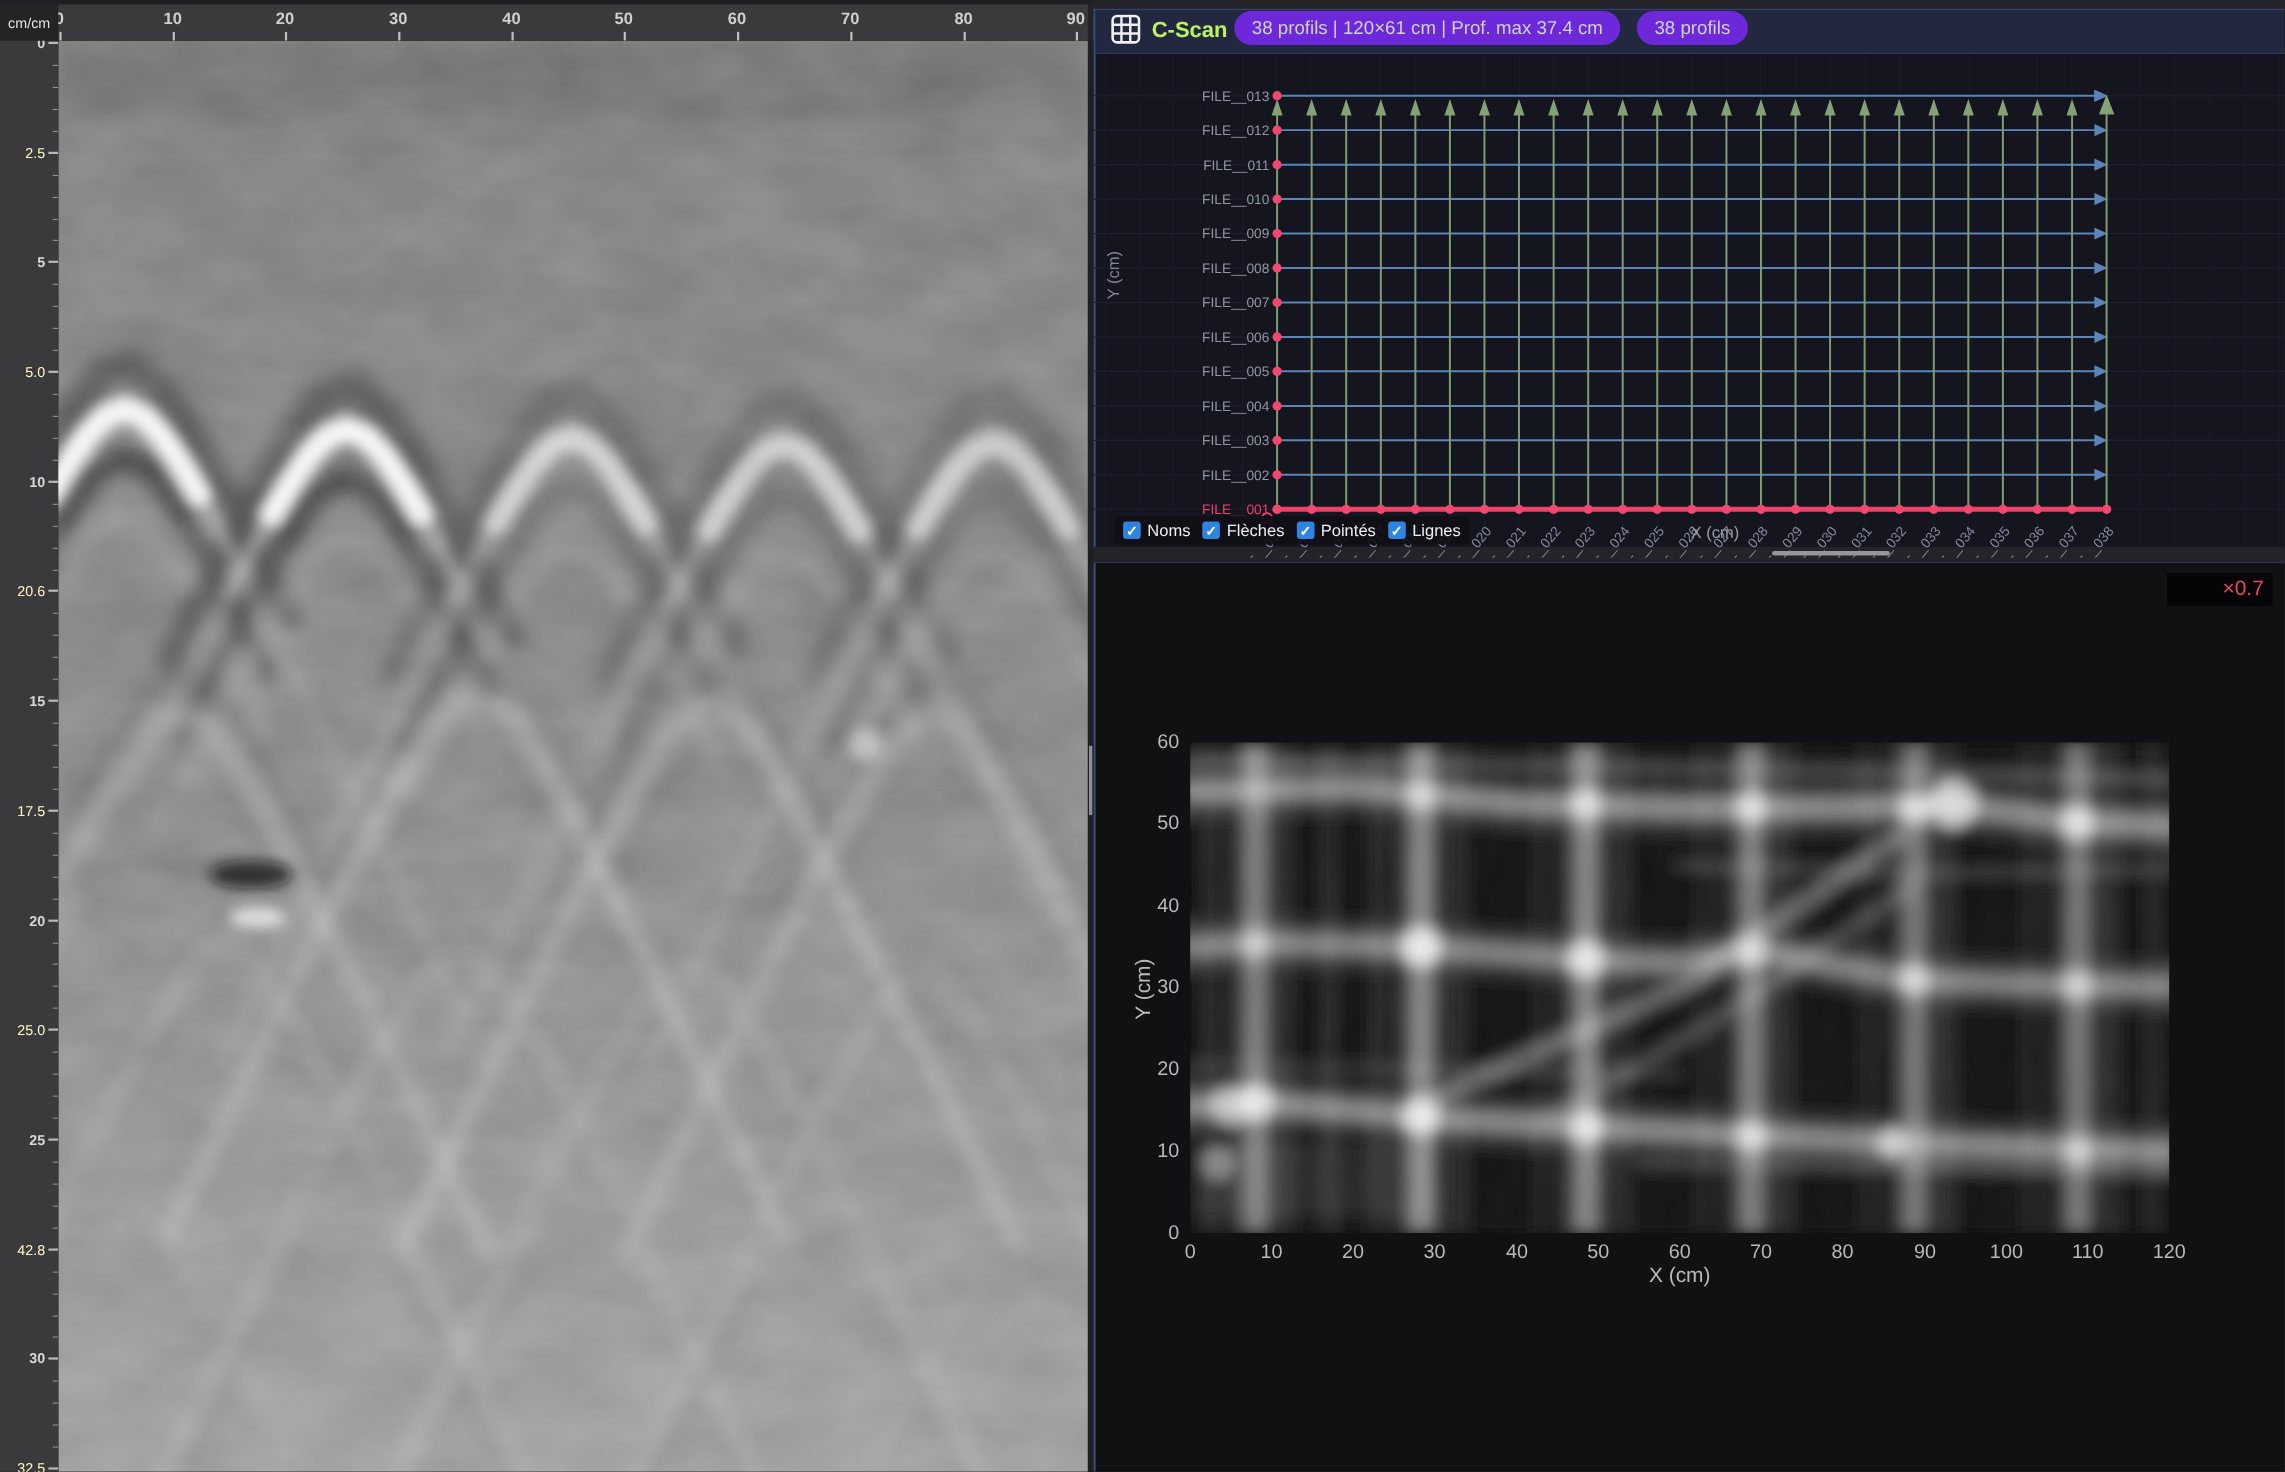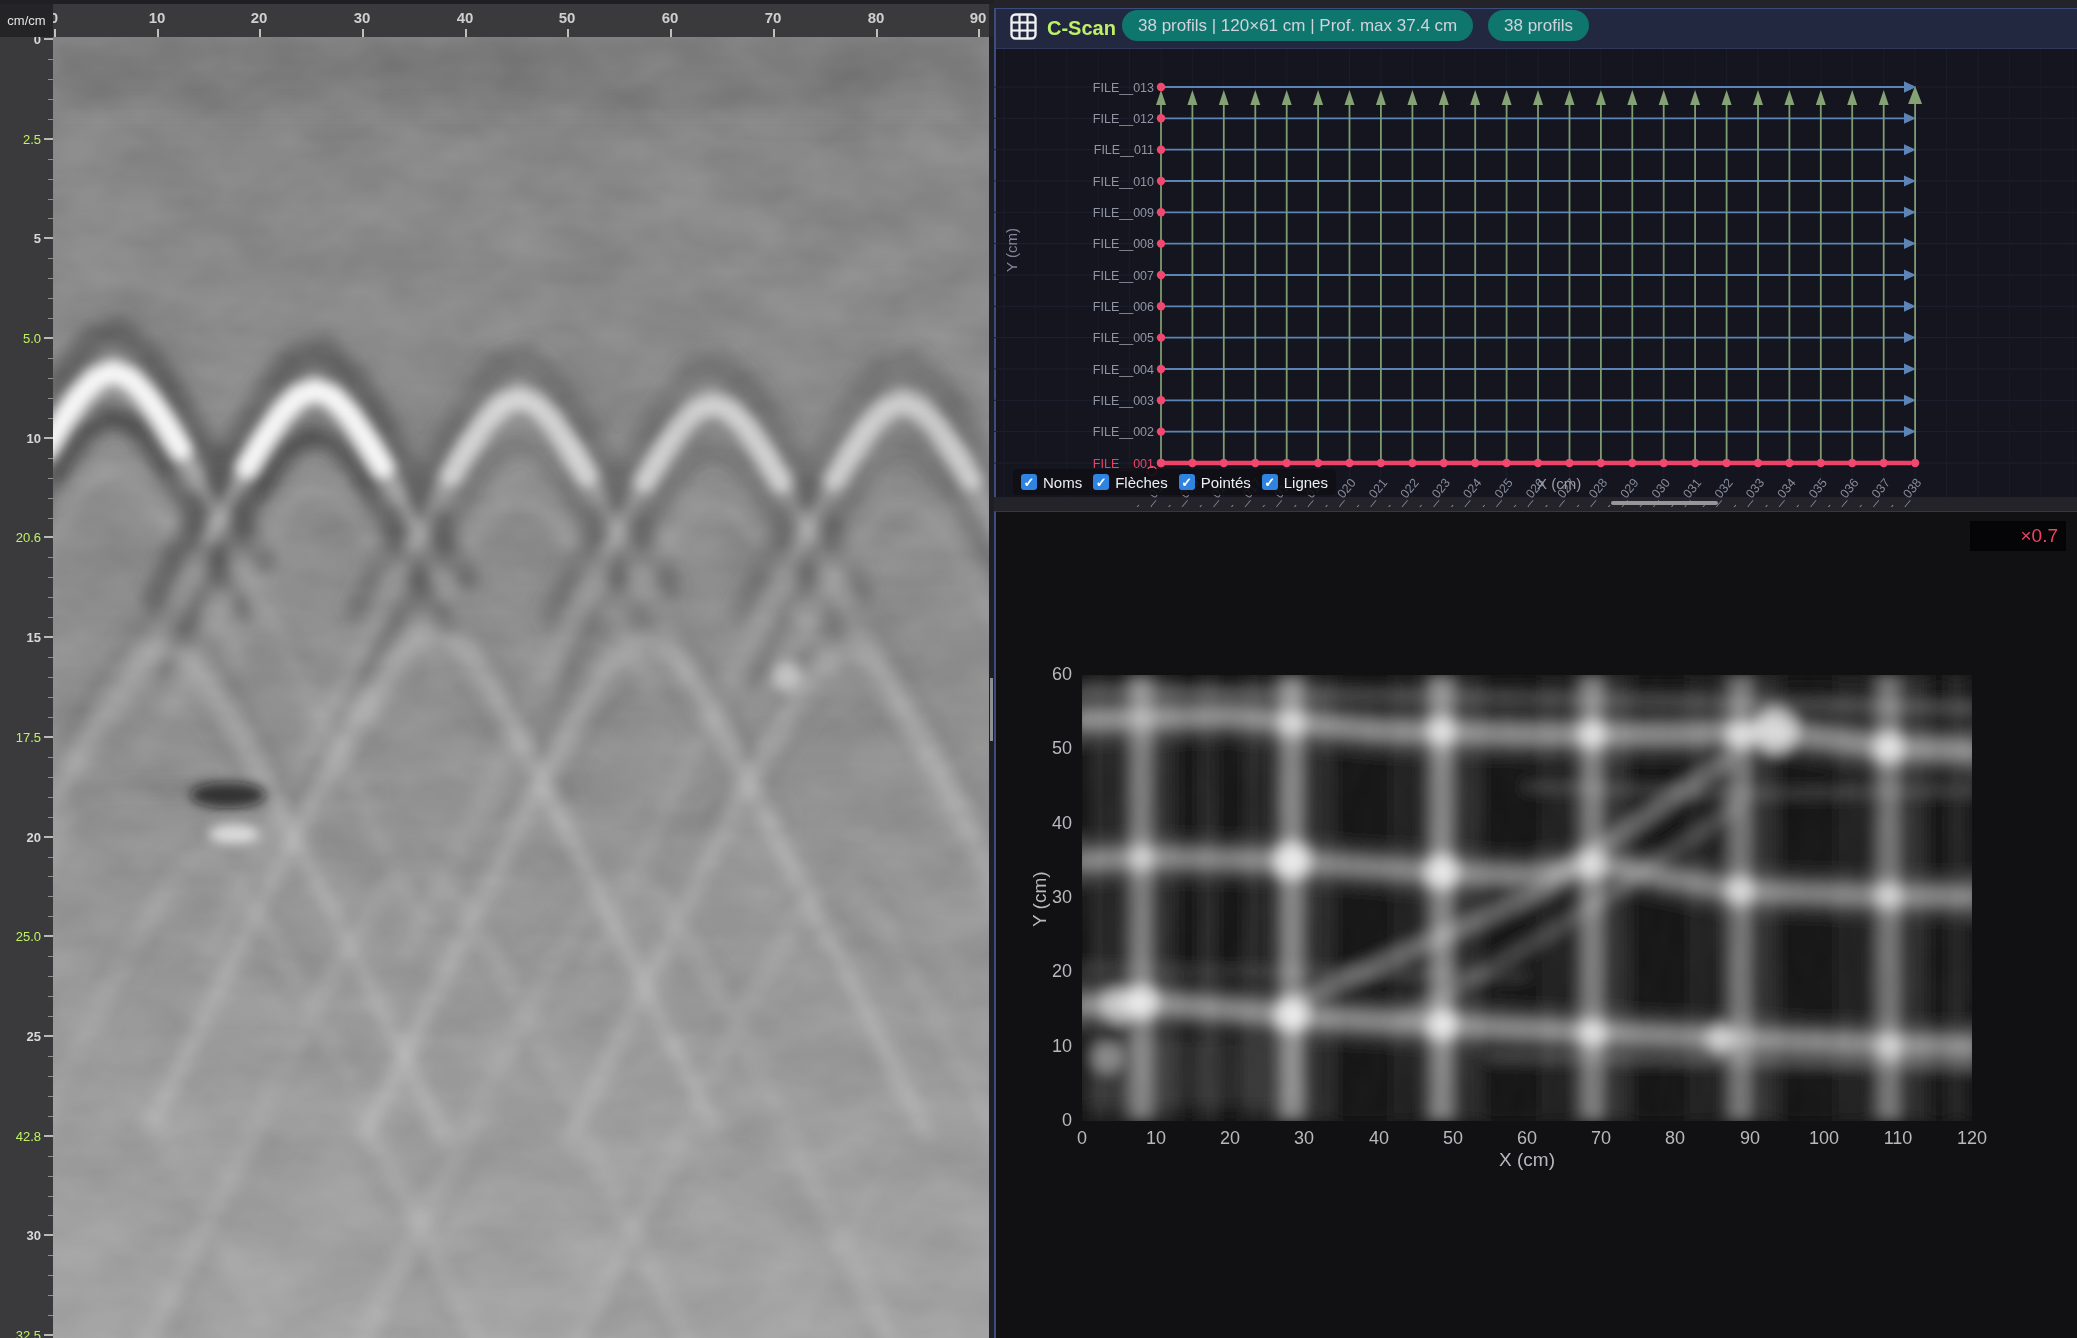--- a/index.html
+++ b/index.html
@@ -4,31 +4,31 @@
 html,body { width:2077px; height:1338px; overflow:hidden; background:#232329; font-family:"Liberation Sans",sans-serif; }
 #page { position:relative; width:2077px; height:1338px; }
 
 #corner { position:absolute; left:0; top:4px; width:53px; height:33px; background:#242427; color:#e3e3e3; font-size:13px; display:flex; align-items:center; justify-content:center; }
 #topruler { position:absolute; left:53px; top:4px; width:936px; height:33px; background:#3a3a3c; overflow:hidden; }
 .trl { position:absolute; top:5px; color:#cfcfcf; font-size:15px; font-weight:bold; transform:translateX(-50%); white-space:nowrap; }
 .trt { position:absolute; top:25px; width:2px; height:8px; background:#c0c0c0; }
 #leftruler { position:absolute; left:0; top:37px; width:53px; height:1301px; background:#3a3a3c; overflow:hidden; }
 .lrlM,.lrlm { position:absolute; right:12px; transform:translateY(-50%); font-size:13px; }
 .lrlM { color:#d8d8d8; font-weight:bold; }
-.lrlm { color:#bef264; }
+.lrlm { color:#fef9c3; }
 .lrtM { position:absolute; right:0; width:9px; height:2px; background:#b9b9b9; transform:translateY(-50%); }
 .lrt { position:absolute; right:0; width:5px; height:1px; background:#8f8f8f; }
 #topstrip { position:absolute; left:0; top:0; width:994px; height:4px; background:#202024; }
 #vgutter { position:absolute; left:989px; top:37px; width:5px; height:1301px; background:#1e1e25; }
 #vhandle { position:absolute; left:990px; top:678px; width:3px; height:63px; background:#8f8f94; }
 
 #cpanel { position:absolute; left:994px; top:8px; width:1083px; height:489px; background:#15151f; border-left:2px solid #3c4c7c; border-top:1px solid #3c4c7c; }
 #chead { position:absolute; left:996px; top:9px; width:1081px; height:40px; background:#212840; border-bottom:1px solid #30395c; }
 #ctitle { position:absolute; left:1047px; top:17px; color:#bef264; font-size:20px; font-weight:bold; }
-.badge { position:absolute; top:10px; height:31px; background:#0f766e; border-radius:16px; color:#ced3de; font-size:17px; line-height:31px; padding:0 16px; }
+.badge { position:absolute; top:10px; height:31px; background:#6d28d9; border-radius:16px; color:#ced3de; font-size:17px; line-height:31px; padding:0 16px; }
 #hscroll { position:absolute; left:1611px; top:501px; width:107px; height:4px; background:#96969b; border-radius:2px; }
 
 #bpanel { position:absolute; left:994px; top:511px; width:1083px; height:827px; background:#111113; border-left:2px solid #3c4c7c; border-top:1px solid #2e3850; }
 #zbadge { position:absolute; left:1970px; top:521px; width:96px; height:30px; background:#050507; color:#ef4363; font-size:19px; text-align:right; line-height:30px; padding-right:8px; }
 .ylab { position:absolute; left:1028px; width:44px; text-align:right; color:#b9b9bd; font-size:18px; height:22px; }
 .xlab { position:absolute; top:1128px; width:60px; text-align:center; color:#b9b9bd; font-size:18px; }
 #xaxis { position:absolute; left:1477px; top:1149px; width:100px; text-align:center; color:#b9b9bd; font-size:19px; }
 #yaxis { position:absolute; left:1010px; top:886px; width:60px; color:#b9b9bd; font-size:19px; transform:rotate(-90deg); }
 
 #ckbar { position:absolute; left:1013px; top:469px; height:26px; background:rgba(14,14,20,0.9); border-radius:4px; display:flex; align-items:center; padding:0 8px; gap:11px; }

